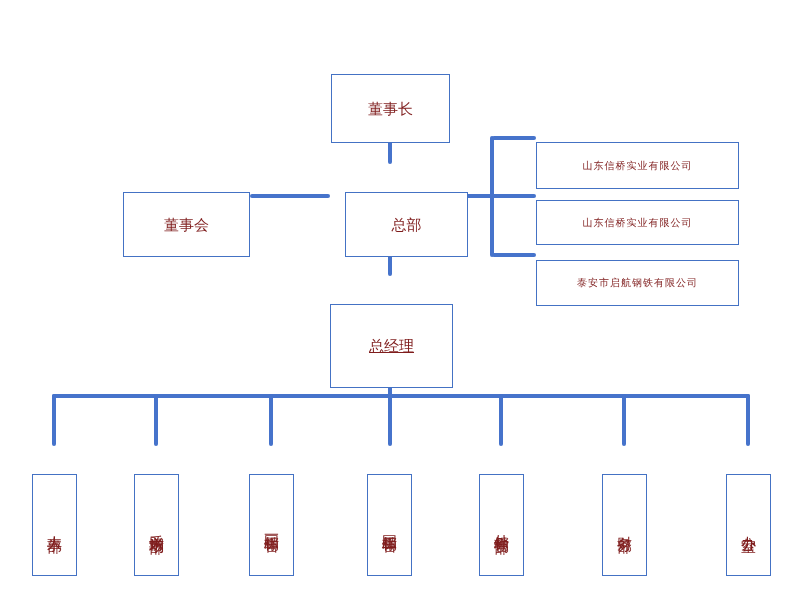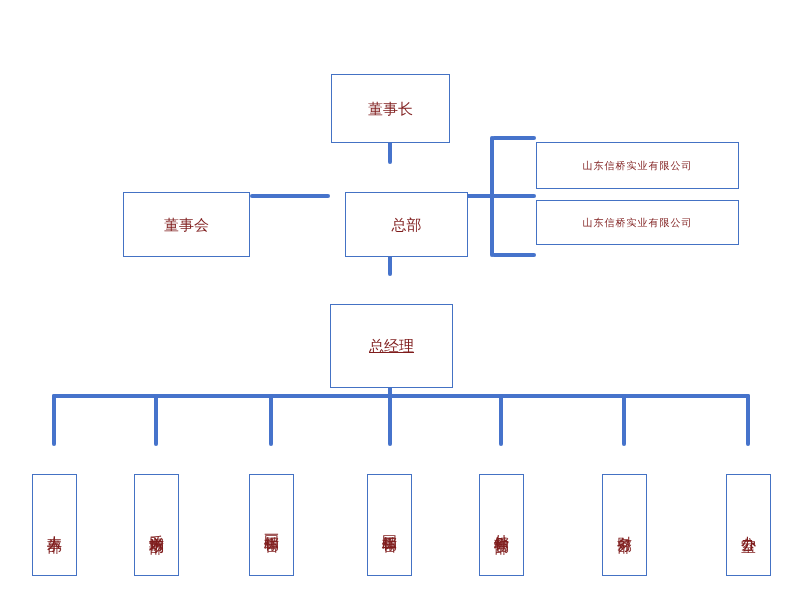--- a/index.html
+++ b/index.html
@@ -86,20 +86,23 @@
   </div>
 
   <div class="node company" style="left:536px; top:114px; width:203px; height:47px;">
     <span>山东信桥实业有限公司</span>
   </div>
 
   <div class="node company" style="left:536px; top:172px; width:203px; height:45px;">
     <span>山东信桥实业有限公司</span>
   </div>
 
+  <div class="node company" style="left:536px; top:232px; width:203px; height:46px;">
+    <span>泰安市启航钢铁有限公司</span>
+  </div>
 
   <div class="node vert" style="left:32px; top:446px; width:45px; height:102px;">
     <span>人事部</span>
   </div>
 
   <div class="node vert" style="left:134px; top:446px; width:45px; height:102px;">
     <span>采购市场部</span>
   </div>
 
   <div class="node vert" style="left:249px; top:446px; width:45px; height:102px;">

